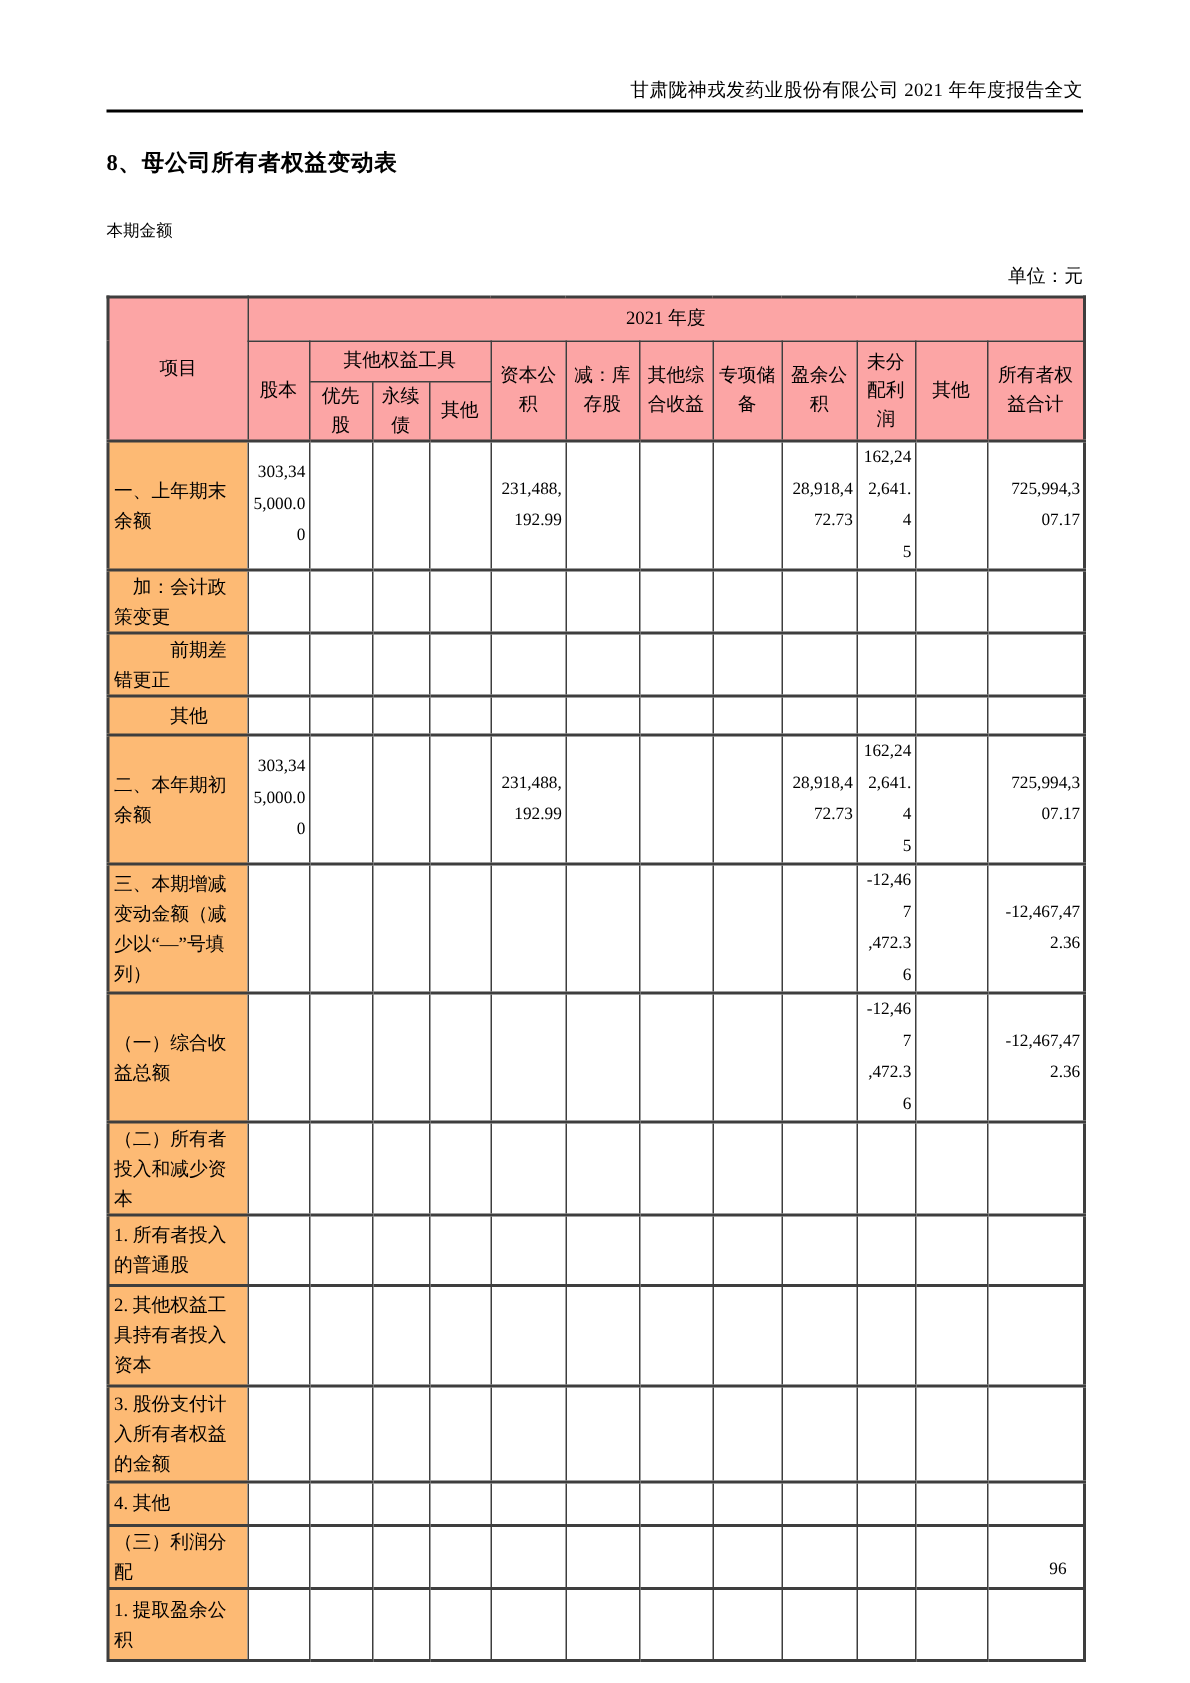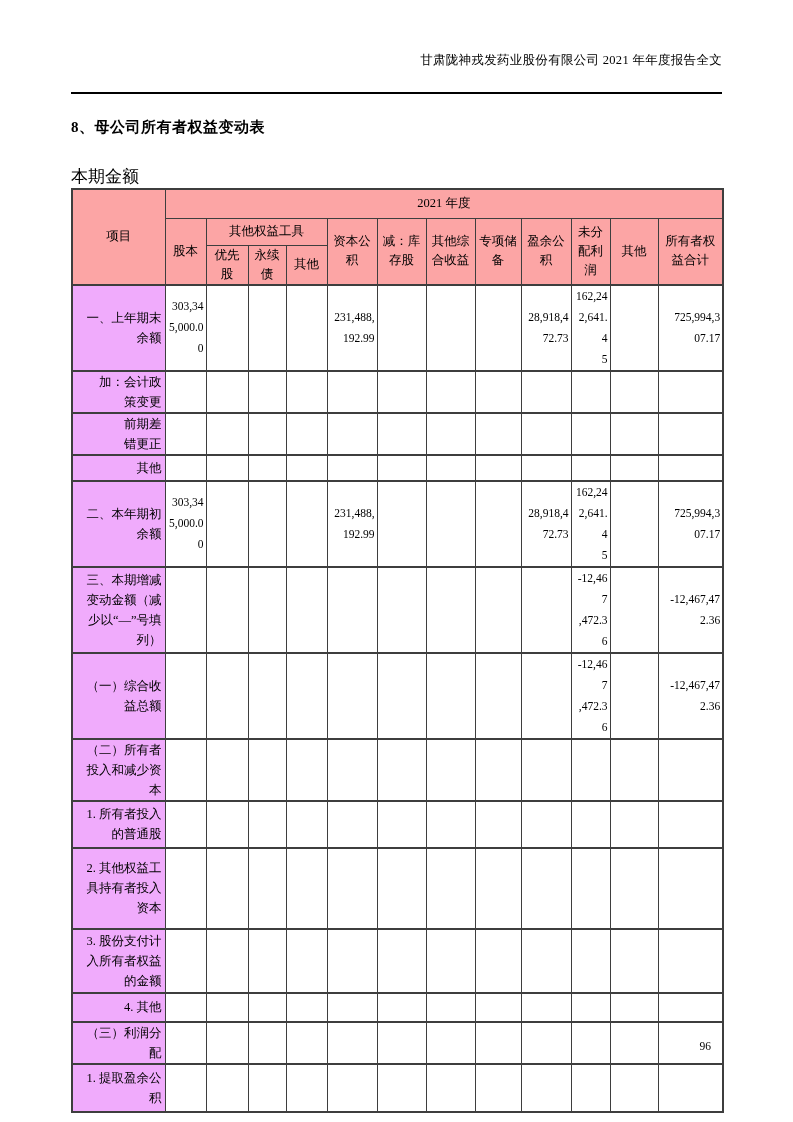--- a/index.html
+++ b/index.html
@@ -14,35 +14,35 @@
     font-family: "Liberation Serif", "DejaVu Serif", serif;
     color: #000000;
     overflow: hidden;
   }
   .content {
     margin: 0 71px;
     width: 651px;
   }
   .doc-header {
     padding-top: 52px;
-    padding-bottom: 23px;
+    padding-bottom: 4px;
     border-bottom: 2px solid #000000;
     text-align: right;
     font-size: 12.5px;
     letter-spacing: 0.3px;
   }
   .section-title {
     margin: 24px 0 0 0;
     font-size: 15px;
     font-weight: bold;
     letter-spacing: 0.5px;
   }
   .period-label {
     margin-top: 28px;
-    font-size: 17px;
+    font-size: 11px;
   }
   .unit-label {
     margin-top: 15px;
     margin-bottom: 4px;
     text-align: right;
     font-size: 12.5px;
   }
   table.equity-table {
     border-collapse: collapse;
     table-layout: fixed;
@@ -63,22 +63,22 @@
   .equity-table tr.h1 { height: 29px; }
   .equity-table tr.h2 { height: 27px; }
   .equity-table tr.h3 { height: 26px; }
   .equity-table td {
     border: 1px solid #3e3e3e;
     border-top-width: 2px;
     border-bottom-width: 2px;
     vertical-align: middle;
   }
   .equity-table td.lab {
-    background: #f0abfc;
-    text-align: right;
+    background: #fdba74;
+    text-align: left;
     font-size: 12.5px;
     line-height: 20px;
     padding: 0 3px;
     word-break: break-all;
   }
   .equity-table td.lab.ind1 { text-indent: 1em; }
   .equity-table td.lab.ind3 { text-indent: 3em; }
   .equity-table td.num {
     background: #ffffff;
     text-align: right;
@@ -102,20 +102,21 @@
 <div class="content">
 
   <div class="doc-header">
     <span>甘肃陇神戎发药业股份有限公司 2021 年年度报告全文</span>
   </div>
 
   <div class="section-title">8、母公司所有者权益变动表</div>
 
   <div class="period-label">本期金额</div>
 
+  <div class="unit-label">单位：元</div>
 
   <table class="equity-table">
     <colgroup>
       <col style="width:93px">
         <col style="width:41px">
         <col style="width:42px">
         <col style="width:38px">
       <col style="width:41px">
         <col style="width:50px">
         <col style="width:49px">
@@ -296,21 +297,21 @@
           <td class="num"></td>
           <td class="num"></td>
           <td class="num"></td>
           <td class="num"></td>
           <td class="num"></td>
           <td class="num"></td>
           <td class="num"></td>
           <td class="num"></td>
           <td class="num"></td>
         </tr>
-        <tr style="height: 81px;">
+        <tr style="height: 67px;">
           <td class="lab">2. 其他权益工具持有者投入资本</td>
           <td class="num"></td>
           <td class="num"></td>
           <td class="num"></td>
           <td class="num"></td>
           <td class="num"></td>
           <td class="num"></td>
           <td class="num"></td>
           <td class="num"></td>
           <td class="num"></td>

